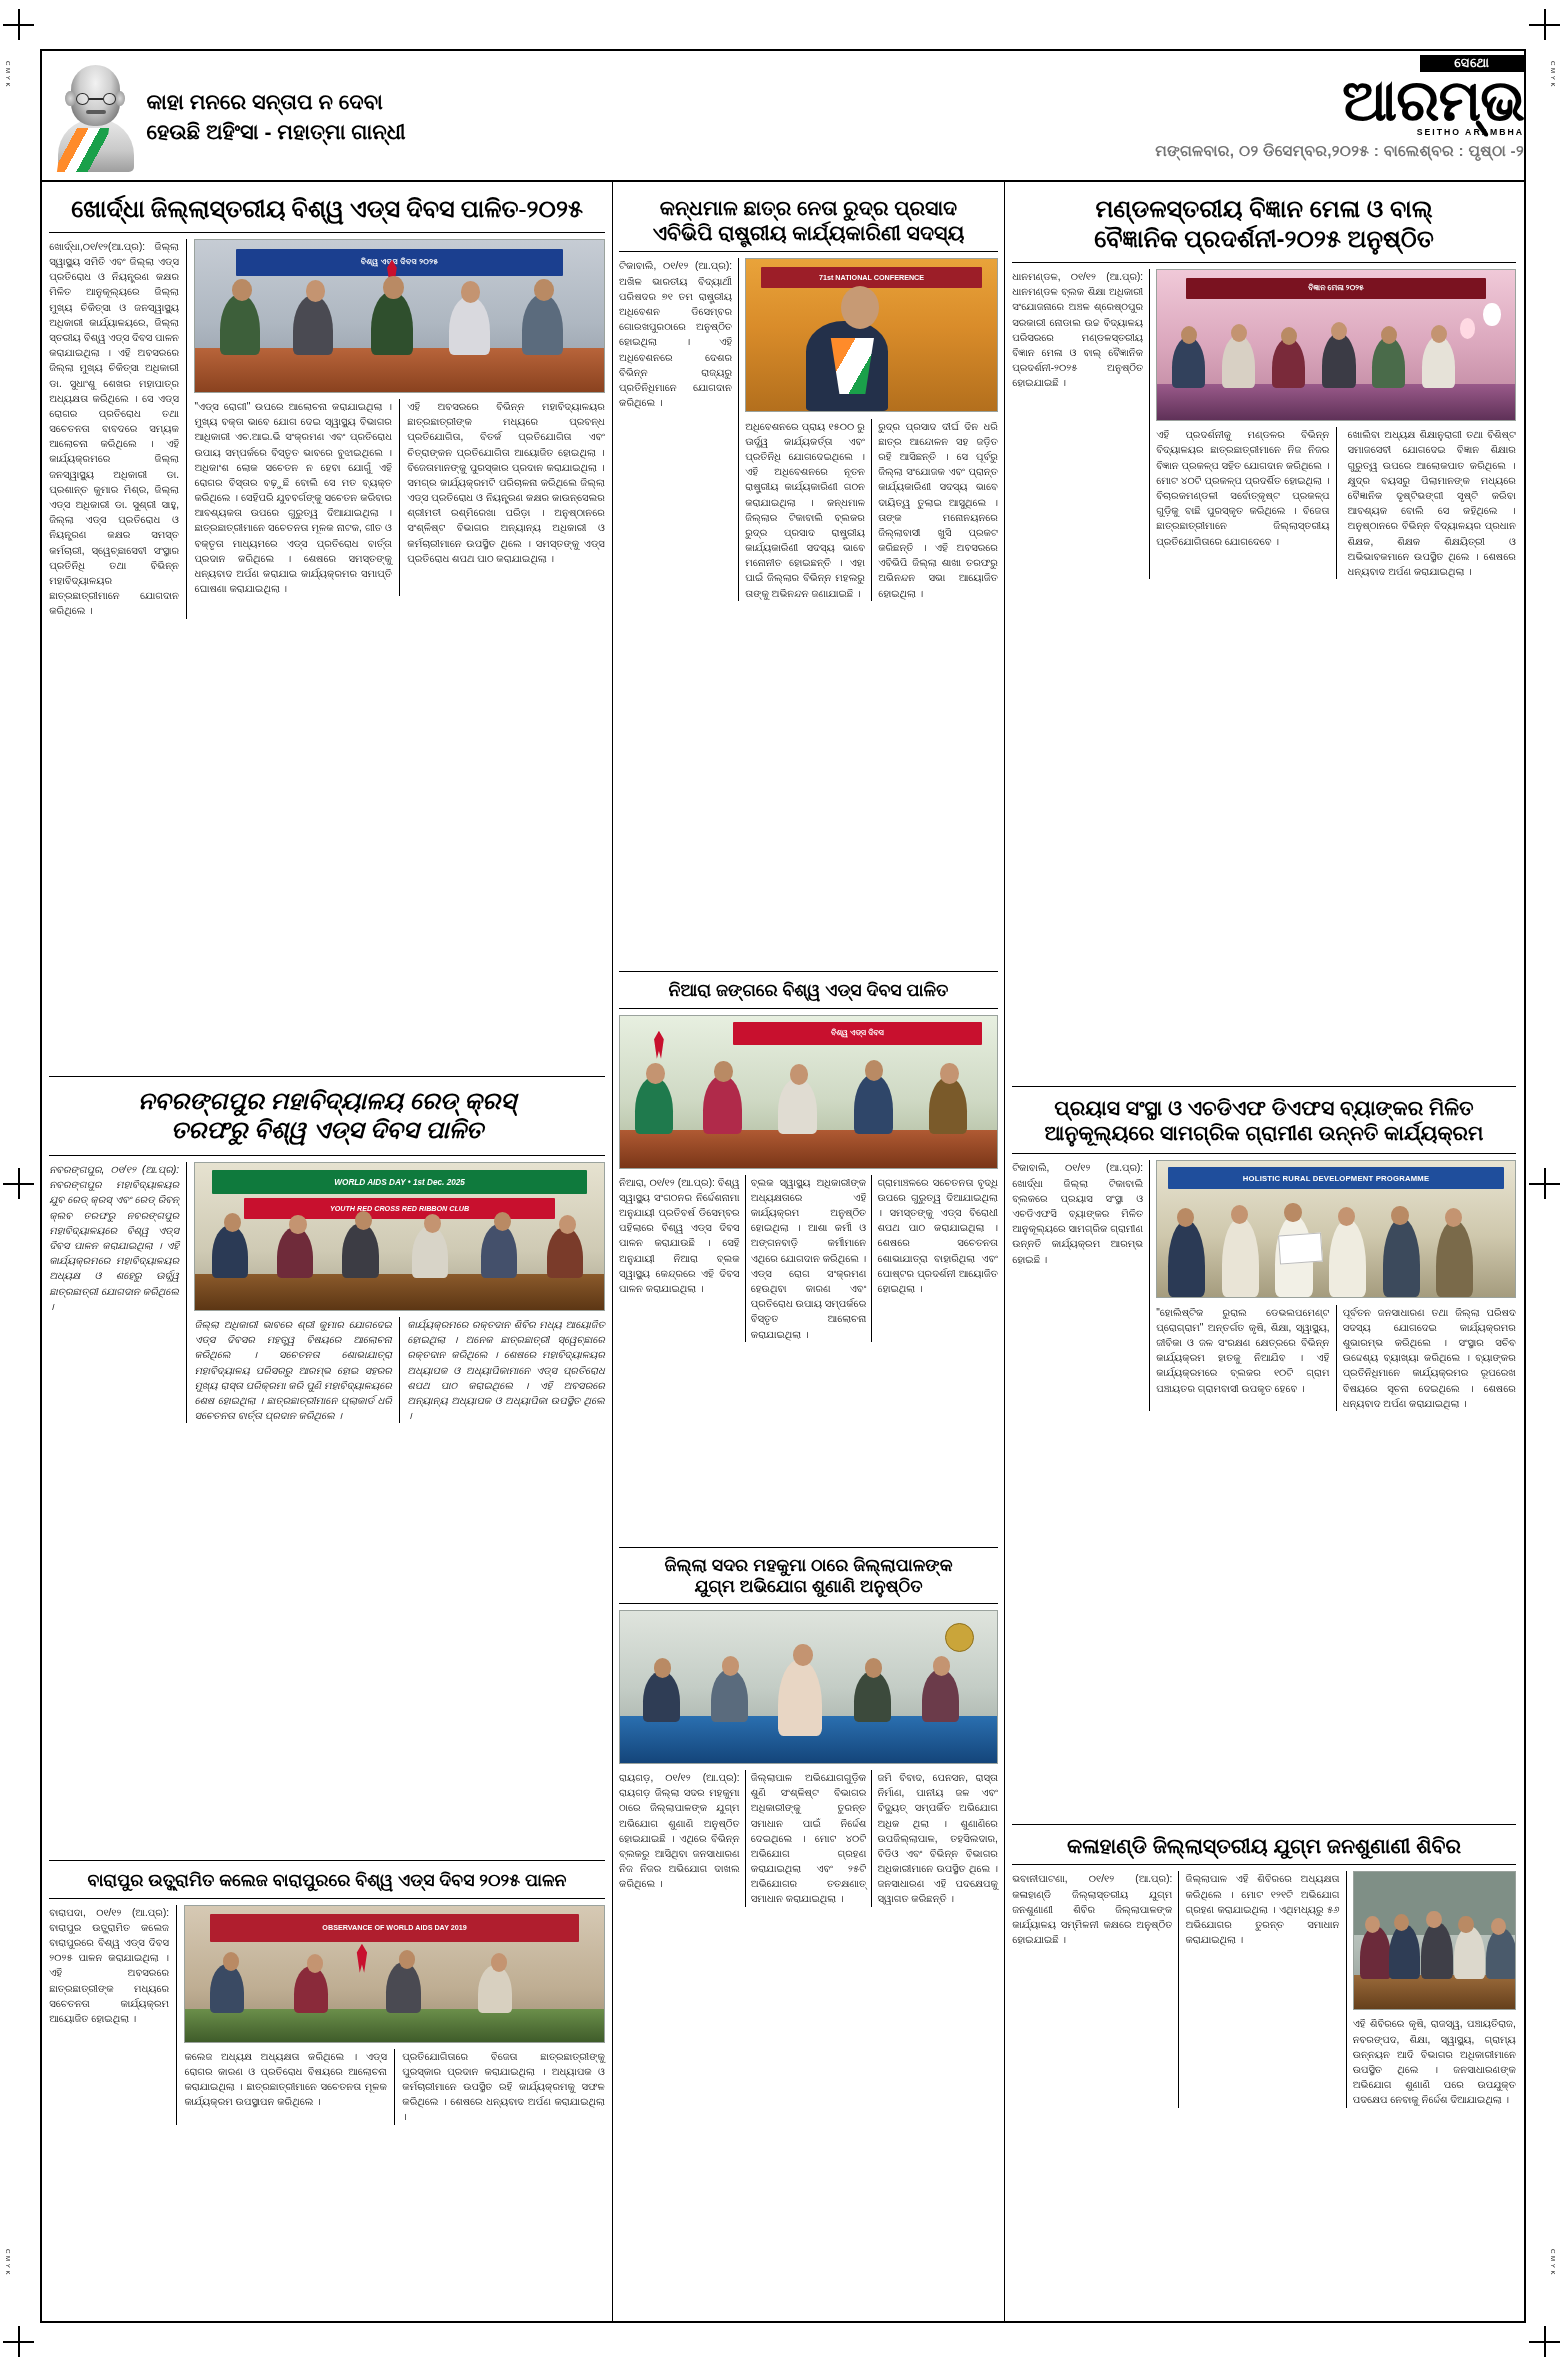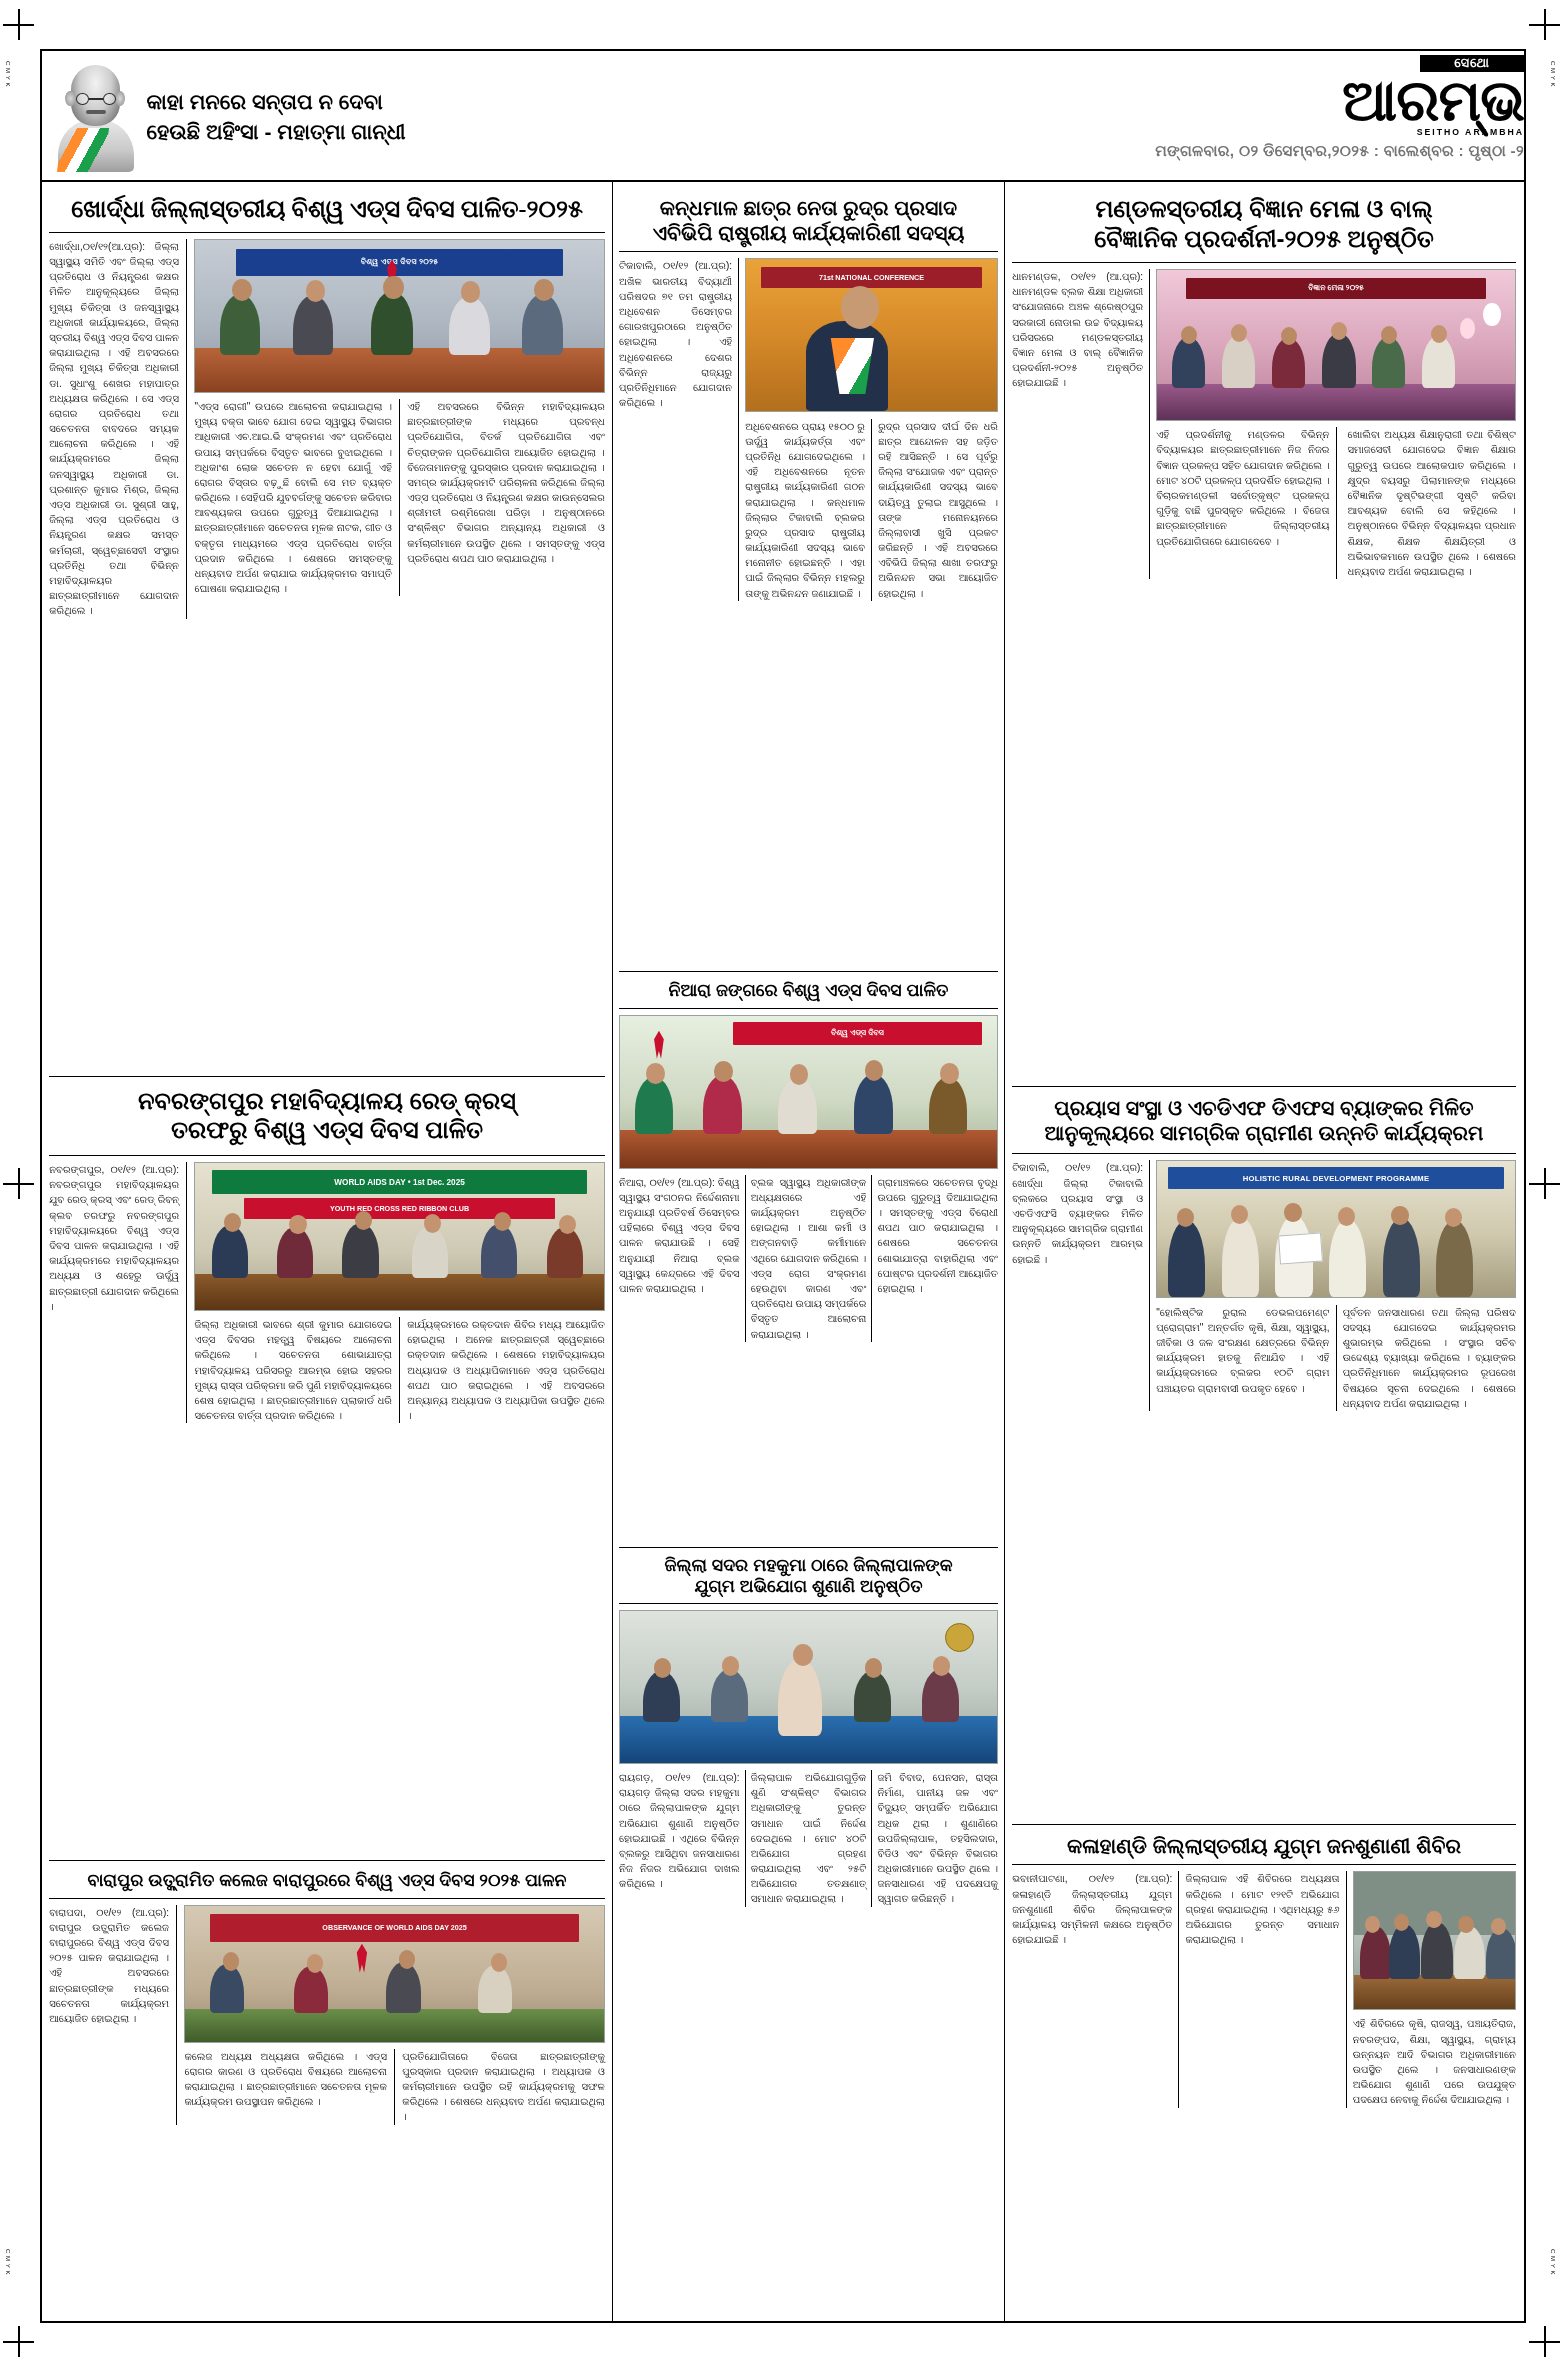--- a/index.html
+++ b/index.html
@@ -263,21 +263,21 @@
           </div>
           <div style="display:flex; padding-top:6.1px;">
             <div class="body-txt" style="width:50%; padding-right:7.2px;">"ଏଡ୍ସ ରୋଗୀ" ଉପରେ ଆଲୋଚନା କରାଯାଇଥିଲା । ମୁଖ୍ୟ ବକ୍ତା ଭାବେ ଯୋଗ ଦେଇ ସ୍ୱାସ୍ଥ୍ୟ ବିଭାଗର ଆଧିକାରୀ ଏଚ.ଆଇ.ଭି ସଂକ୍ରମଣ ଏବଂ ପ୍ରତିରୋଧ ଉପାୟ ସମ୍ପର୍କରେ ବିସ୍ତୃତ ଭାବରେ ବୁଝାଇଥିଲେ । ଅଧିକାଂଶ ଲୋକ ସଚେତନ ନ ହେବା ଯୋଗୁଁ ଏହି ରୋଗର ବିସ୍ତାର ବଢ଼ୁଛି ବୋଲି ସେ ମତ ବ୍ୟକ୍ତ କରିଥିଲେ । ସେହିପରି ଯୁବବର୍ଗଙ୍କୁ ସଚେତନ କରିବାର ଆବଶ୍ୟକତା ଉପରେ ଗୁରୁତ୍ୱ ଦିଆଯାଇଥିଲା । ଛାତ୍ରଛାତ୍ରୀମାନେ ସଚେତନତା ମୂଳକ ନାଟକ, ଗୀତ ଓ ବକ୍ତୃତା ମାଧ୍ୟମରେ ଏଡ୍ସ ପ୍ରତିରୋଧ ବାର୍ତ୍ତା ପ୍ରଦାନ କରିଥିଲେ । ଶେଷରେ ସମସ୍ତଙ୍କୁ ଧନ୍ୟବାଦ ଅର୍ପଣ କରାଯାଇ କାର୍ଯ୍ୟକ୍ରମର ସମାପ୍ତି ଘୋଷଣା କରାଯାଇଥିଲା ।</div>
             <div class="vrule"></div>
             <div class="body-txt" style="width:50%; padding-left:7.2px;">ଏହି ଅବସରରେ ବିଭିନ୍ନ ମହାବିଦ୍ୟାଳୟର ଛାତ୍ରଛାତ୍ରୀଙ୍କ ମଧ୍ୟରେ ପ୍ରବନ୍ଧ ପ୍ରତିଯୋଗିତା, ବିତର୍କ ପ୍ରତିଯୋଗିତା ଏବଂ ଚିତ୍ରାଙ୍କନ ପ୍ରତିଯୋଗିତା ଆୟୋଜିତ ହୋଇଥିଲା । ବିଜେତାମାନଙ୍କୁ ପୁରସ୍କାର ପ୍ରଦାନ କରାଯାଇଥିଲା । ସମଗ୍ର କାର୍ଯ୍ୟକ୍ରମଟି ପରିଚାଳନା କରିଥିଲେ ଜିଲ୍ଲା ଏଡ୍ସ ପ୍ରତିରୋଧ ଓ ନିୟନ୍ତ୍ରଣ କକ୍ଷର କାଉନ୍ସେଲର ଶ୍ରୀମତୀ ରଶ୍ମିରେଖା ପରିଡ଼ା । ଅନୁଷ୍ଠାନରେ ସଂଶ୍ଳିଷ୍ଟ ବିଭାଗର ଅନ୍ୟାନ୍ୟ ଅଧିକାରୀ ଓ କର୍ମଚାରୀମାନେ ଉପସ୍ଥିତ ଥିଲେ । ସମସ୍ତଙ୍କୁ ଏଡ୍ସ ପ୍ରତିରୋଧ ଶପଥ ପାଠ କରାଯାଇଥିଲା ।</div>
           </div>
         </div>
       </div>
     </div>
 
-    <div class="zone" style="left:0; top:894px; width:570px;">
+    <div class="zone" style="left:0; top:894px; width:570px;font-style:italic;">
       <div class="rule" style="margin:0 7.2px 9.2px;"></div>
       <div class="hl xl" style="padding:0 9.2px 5.1px;">
         <div>ନବରଙ୍ଗପୁର ମହାବିଦ୍ୟାଳୟ ରେଡ୍ କ୍ରସ୍</div>
         <div>ତରଫରୁ ବିଶ୍ୱ ଏଡ୍ସ ଦିବସ ପାଳିତ</div>
       </div>
       <div class="rule" style="margin:5.1px 7.2px 0;"></div>
 
       <div style="display:flex; padding:6.1px 7.2px 0;">
         <div class="body-txt" style="width:137px; padding-right:7.2px;">ନବରଙ୍ଗପୁର, ୦୧/୧୨ (ଆ.ପ୍ର): ନବରଙ୍ଗପୁର ମହାବିଦ୍ୟାଳୟର ଯୁବ ରେଡ୍ କ୍ରସ୍ ଏବଂ ରେଡ୍ ରିବନ୍ କ୍ଲବ ତରଫରୁ ନବରଙ୍ଗପୁର ମହାବିଦ୍ୟାଳୟରେ ବିଶ୍ୱ ଏଡ୍ସ ଦିବସ ପାଳନ କରାଯାଇଥିଲା । ଏହି କାର୍ଯ୍ୟକ୍ରମରେ ମହାବିଦ୍ୟାଳୟର ଅଧ୍ୟକ୍ଷ ଓ ଶହେରୁ ଊର୍ଦ୍ଧ୍ୱ ଛାତ୍ରଛାତ୍ରୀ ଯୋଗଦାନ କରିଥିଲେ ।</div>
         <div class="vrule"></div>
@@ -312,21 +312,21 @@
     <div class="zone" style="left:0; top:1678px; width:570px;">
       <div class="rule" style="margin:0 7.2px 9.2px;"></div>
       <div class="hl md" style="padding:0 7.2px 6.1px;">ବାରାପୁର ଉତ୍କ୍ରାମିତ କଲେଜ ବାରାପୁରରେ ବିଶ୍ୱ ଏଡ୍ସ ଦିବସ ୨୦୨୫ ପାଳନ</div>
       <div class="rule" style="margin:0 7.2px 0;"></div>
       <div style="display:flex; padding:6.1px 7.2px 0;">
         <div class="body-txt" style="width:127px; padding-right:7.2px;">ବାରାପଦା, ୦୧/୧୨ (ଆ.ପ୍ର): ବାରାପୁର ଉତ୍କ୍ରାମିତ କଲେଜ ବାରାପୁରରେ ବିଶ୍ୱ ଏଡ୍ସ ଦିବସ ୨୦୨୫ ପାଳନ କରାଯାଇଥିଲା । ଏହି ଅବସରରେ ଛାତ୍ରଛାତ୍ରୀଙ୍କ ମଧ୍ୟରେ ସଚେତନତା କାର୍ଯ୍ୟକ୍ରମ ଆୟୋଜିତ ହୋଇଥିଲା ।</div>
         <div class="vrule"></div>
         <div style="flex:1; padding-left:7.2px;">
           <div class="photo" style="height:138px;">
             <div class="sky" style="background:linear-gradient(180deg,#d6c9b4 0%,#bfae93 60%,#9a8a72 100%);"></div>
-            <div class="banner" style="left:6%; top:6%; width:88%; height:28px; background:#b01e2e; font-size:7.2px; line-height:1.15; padding:0 3.1px;">OBSERVANCE OF WORLD AIDS DAY 2025</div>
+            <div class="banner" style="left:6%; top:6%; width:88%; height:28px; background:#b01e2e; font-size:7.2px; line-height:1.15; padding:0 3.1px;">OBSERVANCE OF WORLD AIDS DAY 2019</div>
             <div style="position:absolute; left:40%; top:28%; width:18.4px; height:29px; background:#c8102e; clip-path:polygon(50% 0,78% 30%,62% 100%,50% 72%,38% 100%,22% 30%);"></div>
             <div class="table" style="height:33px; background:linear-gradient(180deg,#6b8f4a,#3f5c2a);"></div>
             <div class="person" style="left:6%; bottom:29px; width:34px; height:49px; background:#3a4a63;"></div>
             <div class="head" style="left:9%; bottom:71px; width:16.4px; height:18.4px; background:#b98a64;"></div>
             <div class="person" style="left:26%; bottom:29px; width:34px; height:47px; background:#8a2a3a;"></div>
             <div class="head" style="left:29%; bottom:69px; width:16.4px; height:18.4px; background:#c49471;"></div>
             <div class="person" style="left:48%; bottom:29px; width:35px; height:51px; background:#4a4a52;"></div>
             <div class="head" style="left:51%; bottom:73px; width:16.4px; height:18.4px; background:#b98a64;"></div>
             <div class="person" style="left:70%; bottom:29px; width:34px; height:48px; background:#d8d0c0;"></div>
             <div class="head" style="left:73%; bottom:70px; width:16.4px; height:18.4px; background:#c49471;"></div>

